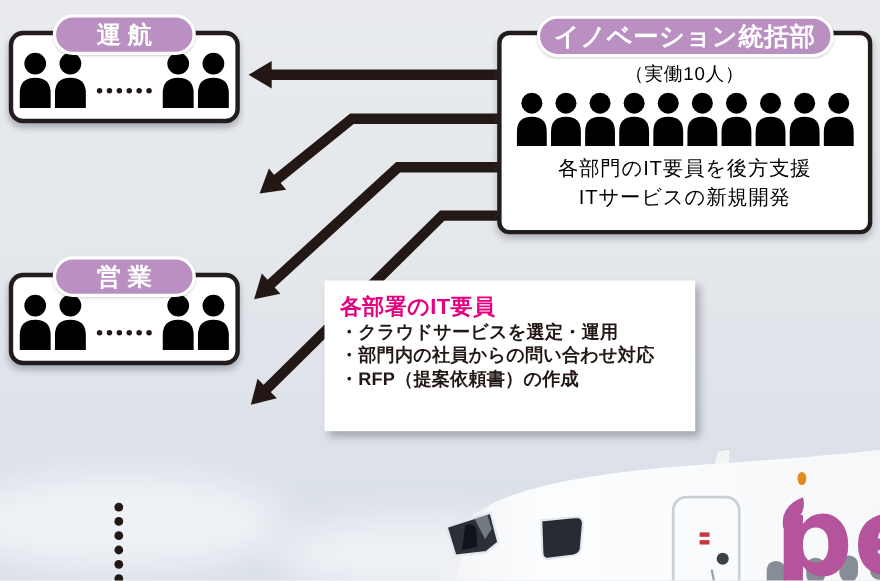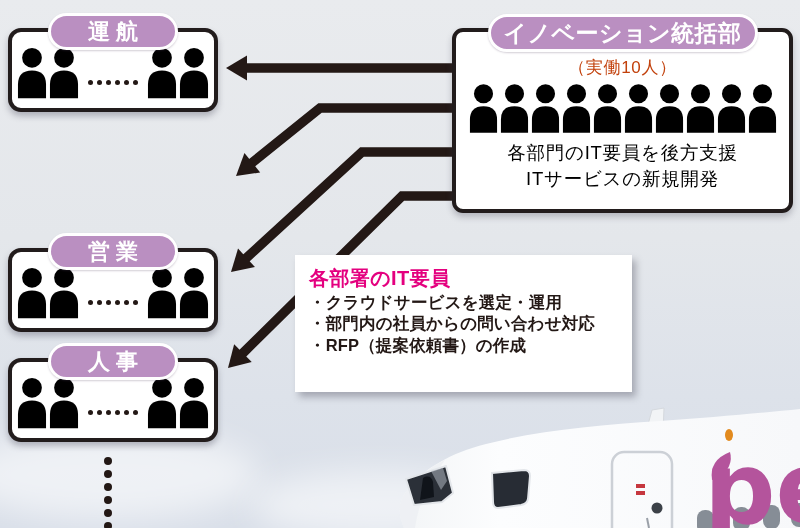--- a/index.html
+++ b/index.html
@@ -33,21 +33,21 @@
   .person { display:block; }
   .h-dots { display:flex; gap:4px; margin:0 7px 14px 7px; align-self:flex-end; }
   .h-dots i { width:5px; height:5px; border-radius:50%; background:#231815; }
 
   .big-box {
     position:absolute; left:452px; top:28px; width:341px; height:185px;
     background:#fff; border:4px solid #221c1c; border-radius:11px;
     box-shadow:0 4px 6px rgba(70,70,85,.3);
   }
   .big-pill { width:270px; height:38px; font-size:23px; letter-spacing:.02em; top:-18px; }
-  .capacity { margin-top:24px; text-align:center; font-size:17px; color:#c2410c; letter-spacing:.04em; }
+  .capacity { margin-top:24px; text-align:center; font-size:17px; color:#000000; letter-spacing:.04em; }
   .member-row { display:flex; gap:2px; justify-content:center; margin-top:4px; }
   .big-lines { margin-top:6px; text-align:center; font-size:18.5px; font-weight:normal; color:#000000; line-height:1.38; letter-spacing:.04em; }
 
   .it-box {
     position:absolute; left:295px; top:255px; width:337px; height:137px;
     background:#fff; box-shadow:4px 5px 7px rgba(80,80,95,.4);
     padding:10px 12px 4px 14px;
   }
   .it-title { font-size:20px; font-weight:bold; color:#e4007f; letter-spacing:.02em; }
   .it-item { font-size:16.5px; font-weight:bold; color:#231815; line-height:1.30; letter-spacing:.01em; }
@@ -167,43 +167,20 @@
         <i></i>
       </span>
     <svg class="person" width="30" height="52" viewBox="0 0 31 52">
         <use href="#person-shape"></use>
       </svg>
     <svg class="person pink" width="30" height="52" viewBox="0 0 31 52">
         <use href="#person-shape"></use>
       </svg>
   </div>
 
-  <div class="dept-box" style="top:358px">
-    <div class="pill dept-pill">人事</div>
-    <svg class="person" width="30" height="52" viewBox="0 0 31 52">
-        <use href="#person-shape"></use>
-      </svg>
-    <svg class="person" width="30" height="52" viewBox="0 0 31 52">
-        <use href="#person-shape"></use>
-      </svg>
-    <span class="h-dots">
-        <i></i>
-        <i></i>
-        <i></i>
-        <i></i>
-        <i></i>
-        <i></i>
-      </span>
-    <svg class="person" width="30" height="52" viewBox="0 0 31 52">
-        <use href="#person-shape"></use>
-      </svg>
-    <svg class="person pink" width="30" height="52" viewBox="0 0 31 52">
-        <use href="#person-shape"></use>
-      </svg>
-  </div>
 
   <div class="big-box">
     <div class="pill big-pill">イノベーション統括部</div>
     <div class="capacity">（実働10人）</div>
     <div class="member-row">
       <svg class="person pink" width="29" height="51" viewBox="0 0 31 52">
           <use href="#person-shape"></use>
         </svg>
       <svg class="person pink" width="29" height="51" viewBox="0 0 31 52">
           <use href="#person-shape"></use>

